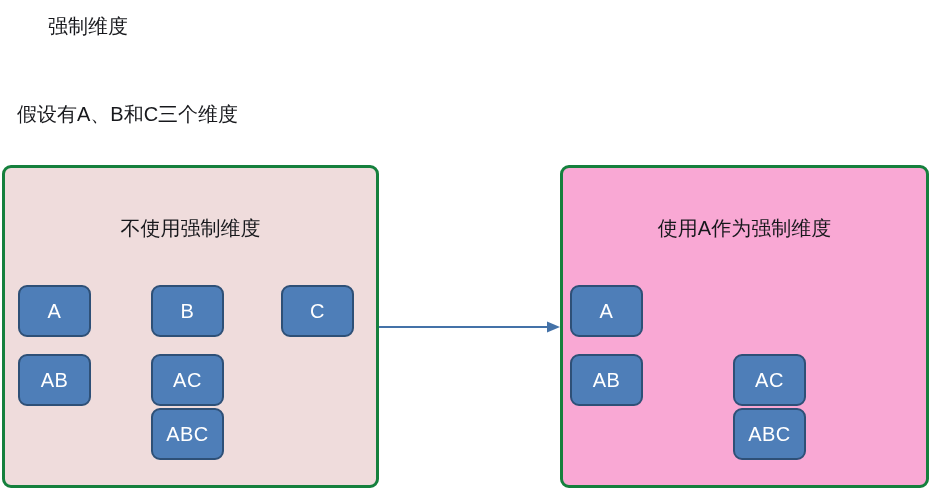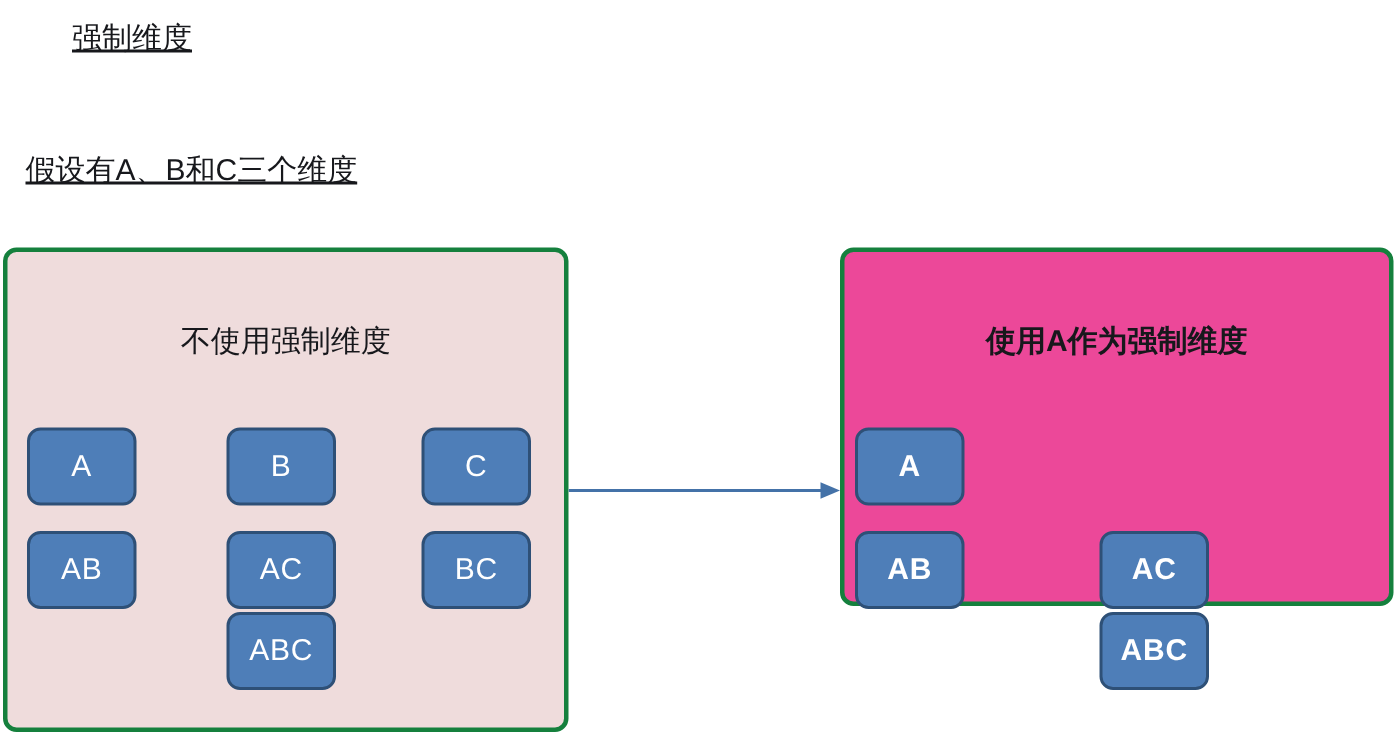--- a/index.html
+++ b/index.html
@@ -15,21 +15,20 @@
     font-family: "Liberation Sans", "DejaVu Sans", sans-serif;
     color: #17181c;
   }
 
   
   .heading {
     position: absolute;
     white-space: nowrap;
     color: #17181c;
     font-weight: 400;
-    text-decoration: underline;
   }
   #title-main {
     left: 48px;
     top: 13px;
     font-size: 20px;
     line-height: 26px;
   }
   #subtitle-assumption {
     left: 17px;
     top: 100px;
@@ -48,23 +47,22 @@
     left: 2px;
     top: 165px;
     width: 377px;
     height: 323px;
     background: #efdcdc;
   }
   #panel-forced-a {
     left: 560px;
     top: 165px;
     width: 369px;
-    height: 239px;
-    background: #ec4899;
-    font-weight: bold;
+    height: 323px;
+    background: #f9a8d4;
   }
 
   .panel-title {
     position: absolute;
     left: 0;
     right: 0;
     text-align: center;
     font-size: 20px;
     line-height: 26px;
     color: #17181c;
@@ -120,21 +118,20 @@
 <div class="panel" id="panel-no-forced">
 
   <div class="panel-title">不使用强制维度</div>
 
   <div class="chip col1 row1">A</div>
   <div class="chip col2 row1">B</div>
   <div class="chip col3 row1">C</div>
 
   <div class="chip col1 row2">AB</div>
   <div class="chip col2 row2">AC</div>
-  <div class="chip col3 row2">BC</div>
 
   <div class="chip col2 row3">ABC</div>
 </div>
 
 <div id="flow-arrow">
   <svg width="182" height="28" viewBox="0 0 182 28" xmlns="http://www.w3.org/2000/svg">
     <line x1="0" y1="14" x2="170" y2="14" stroke="#4472a8" stroke-width="2"></line>
     <polygon points="168,8.5 181,14 168,19.5" fill="#4472a8"></polygon>
   </svg>
 </div>

